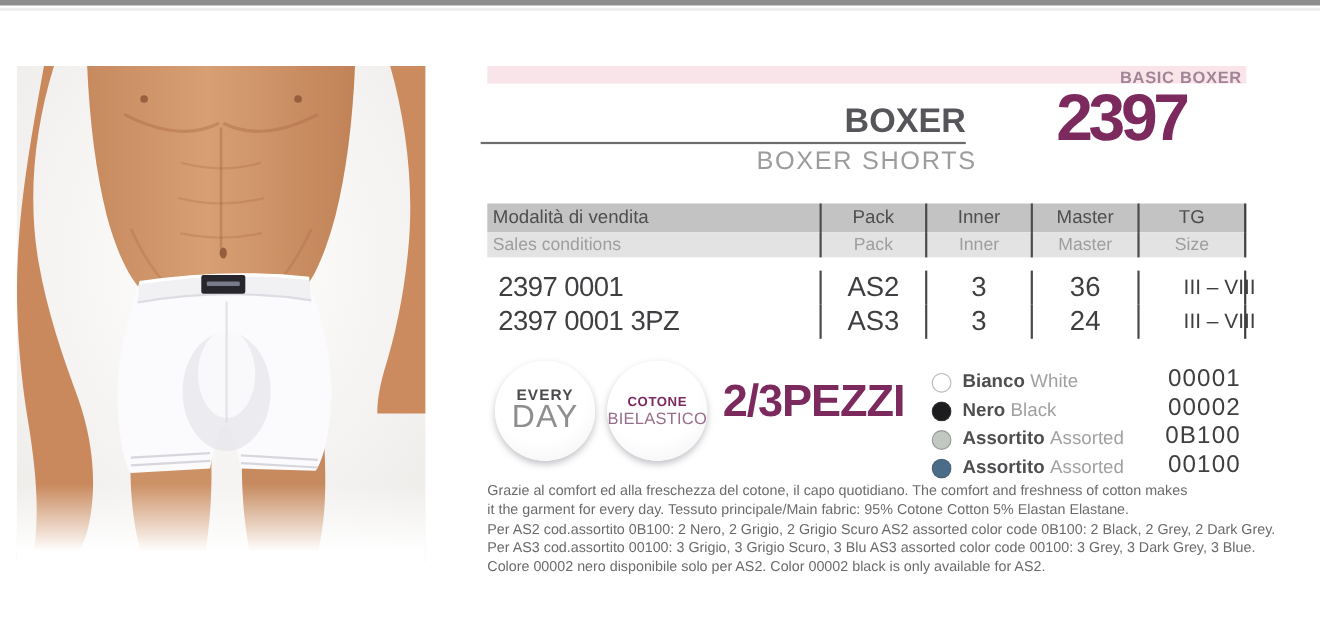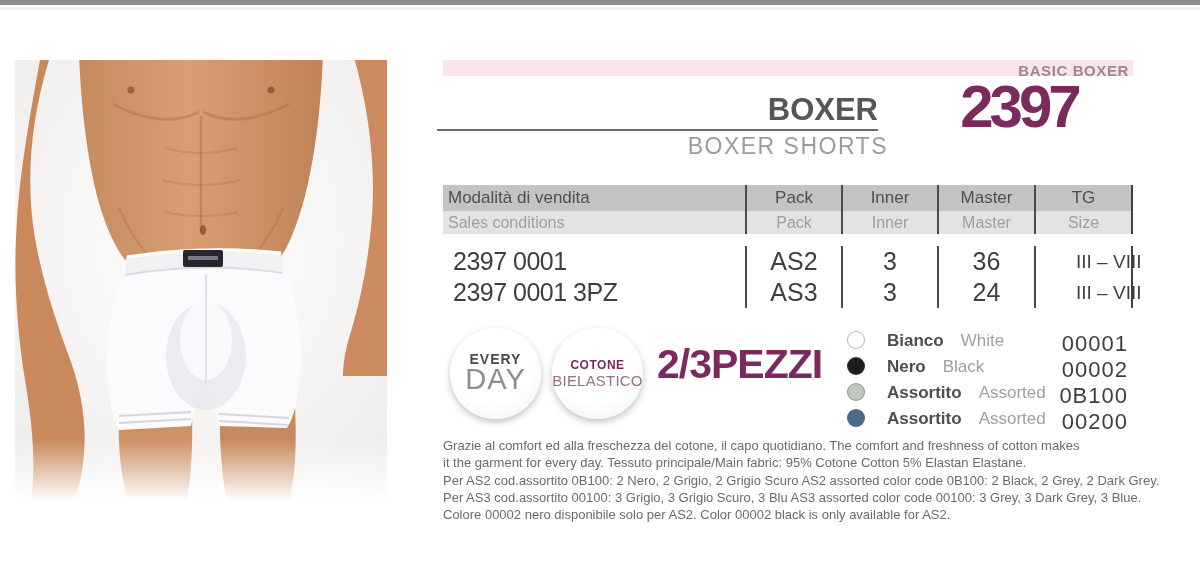--- a/index.html
+++ b/index.html
@@ -63,21 +63,21 @@
   .b1-l2 { font-size:29px; color:#8e8e90; letter-spacing:1px; margin-top:-4px; }
   .b2-l1 { font-size:12px; font-weight:bold; color:#7c2a5e; letter-spacing:.5px; }
   .b2-l2 { font-size:15px; color:#976e89; letter-spacing:.2px; }
   .pieces {
     position:absolute; left:657px; top:341px; font-size:41px; font-weight:bold;
     color:#7c2a5e; letter-spacing:-1px; white-space:nowrap;
   }
 
   
   .colors { position:absolute; left:847px; top:331px; width:281px; }
-  .color-row { display:flex; align-items:flex-start; height:26px;gap:12px; }
+  .color-row { display:flex; align-items:flex-end; height:26px; }
   .swatch { width:18px; height:18px; border-radius:50%; border:1.5px solid rgba(80,80,85,.4); margin-right:10px; flex:none; }
   .cname-it { font-size:17px; font-weight:bold; color:#4e4e50; margin-right:5px; white-space:nowrap; }
   .cname-en { font-size:17px; color:#a0a0a2; white-space:nowrap; }
   .ccode { margin-left:auto; font-size:22px; color:#3f3f42; letter-spacing:1px; }
 
   
   .desc { position:absolute; left:443px; top:437px; width:720px; color:#6b6b6b; }
   .desc div { font-size:13px; line-height:17.3px; white-space:nowrap; }
 </style>
 </head>
@@ -203,21 +203,21 @@
     <div class="color-row">
       <span class="swatch" style="background-color: rgb(193, 199, 193);"></span>
       <span class="cname-it">Assortito</span>
       <span class="cname-en">Assorted</span>
       <span class="ccode">0B100</span>
     </div>
     <div class="color-row">
       <span class="swatch" style="background-color: rgb(75, 108, 137);"></span>
       <span class="cname-it">Assortito</span>
       <span class="cname-en">Assorted</span>
-      <span class="ccode">00200</span>
+      <span class="ccode">00100</span>
     </div>
   </div>
 
   <div class="desc">
     <div>Grazie al comfort ed alla freschezza del cotone, il capo quotidiano. The comfort and freshness of cotton makes</div>
     <div>it the garment for every day. Tessuto principale/Main fabric: 95% Cotone Cotton 5% Elastan Elastane.</div>
     <div>Per AS2 cod.assortito 0B100: 2 Nero, 2 Grigio, 2 Grigio Scuro AS2 assorted color code 0B100: 2 Black, 2 Grey, 2 Dark Grey.</div>
     <div>Per AS3 cod.assortito 00100: 3 Grigio, 3 Grigio Scuro, 3 Blu AS3 assorted color code 00100: 3 Grey, 3 Dark Grey, 3 Blue.</div>
     <div>Colore 00002 nero disponibile solo per AS2.  Color 00002 black is only available for AS2.</div>
   </div>

